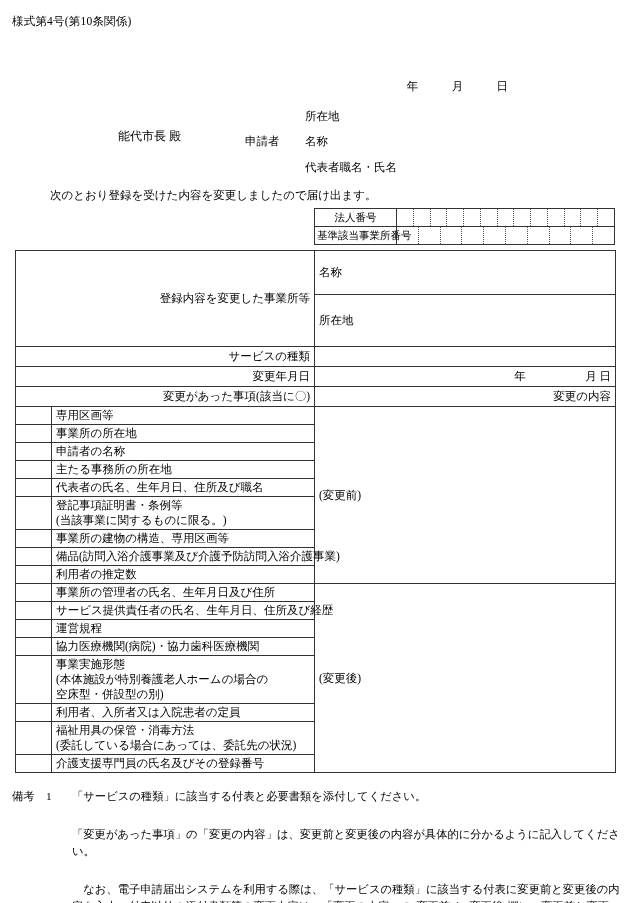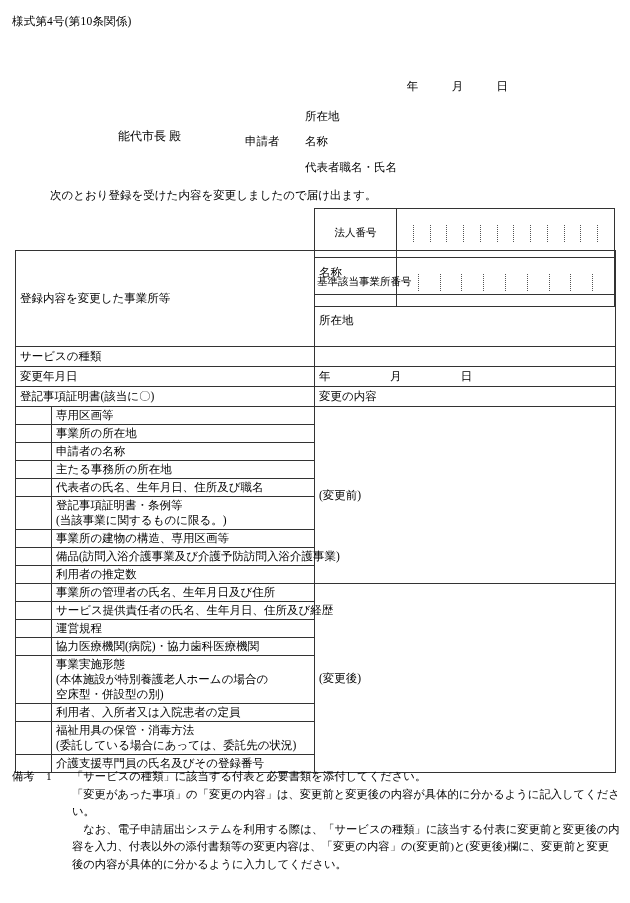--- a/index.html
+++ b/index.html
@@ -62,21 +62,21 @@
   .num-table {
     position: absolute; left: 314px; top: 208px;
     width: 301px;
     border-collapse: collapse;
     table-layout: fixed;
   }
   .num-table td {
     border: 1px solid #333;
     height: 17px;
     font-size: 10.5px;
-    padding: 16px 2px;
+    padding: 0 2px;
     vertical-align: middle;
     text-align: center;
     line-height: 16px;
   }
   .num-table td.lbl { white-space: nowrap; }
   .digits { display: flex; width: 100%; height: 17px; }
   .digits i { flex: 1 1 0; border-right: 1px dotted #555; }
   .digits i:last-child { border-right: none; }
 
   
@@ -85,21 +85,21 @@
     width: 600px;
     border-collapse: collapse;
     table-layout: fixed;
   }
   .main-table td {
     border: 1px solid #333;
     font-size: 11.5px;
     padding: 1px 4px;
     vertical-align: middle;
   }
-  .c-center { text-align: left; }
+  .c-center { text-align: right; }
   .c-top { vertical-align: top; padding-top: 3px; }
   .tall-name { height: 44px; }
   .tall-loc  { height: 52px; }
   .r-sub     { height: 20px; }
   .r-item    { height: 18px; }
   .r-item2   { height: 32px; }
   .r-item3   { height: 48px; }
   .small-txt { font-size: 9.3px; }
   .nowrap { white-space: nowrap; }
   .ymd { display: inline-block; }
@@ -110,21 +110,21 @@
   .content-col { width: 301px; }
   .content-cell { vertical-align: top; padding-top: 3px; padding-left: 6px; margin-top: 12px; }
 
   
   .notes {
     position: absolute; left: 12px; top: 768px;
     width: 608px;
     font-size: 11.3px;
     line-height: 1.55;
   }
-  .note-row { display: flex; align-items: flex-start; }
+  .note-row { display: flex; align-items: flex-start; margin-top: 20px; }
   .note-head { width: 34px; flex: 0 0 34px; white-space: nowrap; }
   .note-num  { width: 26px; flex: 0 0 26px; text-align: left; }
   .note-body { flex: 1 1 auto; }
   .note-row.cont .note-head,
   .note-row.cont .note-num { visibility: hidden; }
   .indent1 { text-indent: 1em; }
 </style>
 </head>
 <body>
 
@@ -221,21 +221,21 @@
         <td class="r-sub c-center">
           <span class="ymd">
             <span class="g">年</span>
             <span class="g">月</span>
             <span>日</span>
           </span>
         </td>
       </tr>
 
       <tr>
-        <td colspan="2" class="c-center r-sub">登記事項証明書(該当に〇)</td>
+        <td colspan="2" class="c-center r-sub">変更があった事項(該当に〇)</td>
         <td class="r-sub c-center">変更の内容</td>
       </tr>
 
       </tbody>
       <tbody id="items-before-body">
         <tr>
           <td class="r-item"></td>
           <td class="r-item nowrap">
             <div>専用区画等</div>
           </td>

